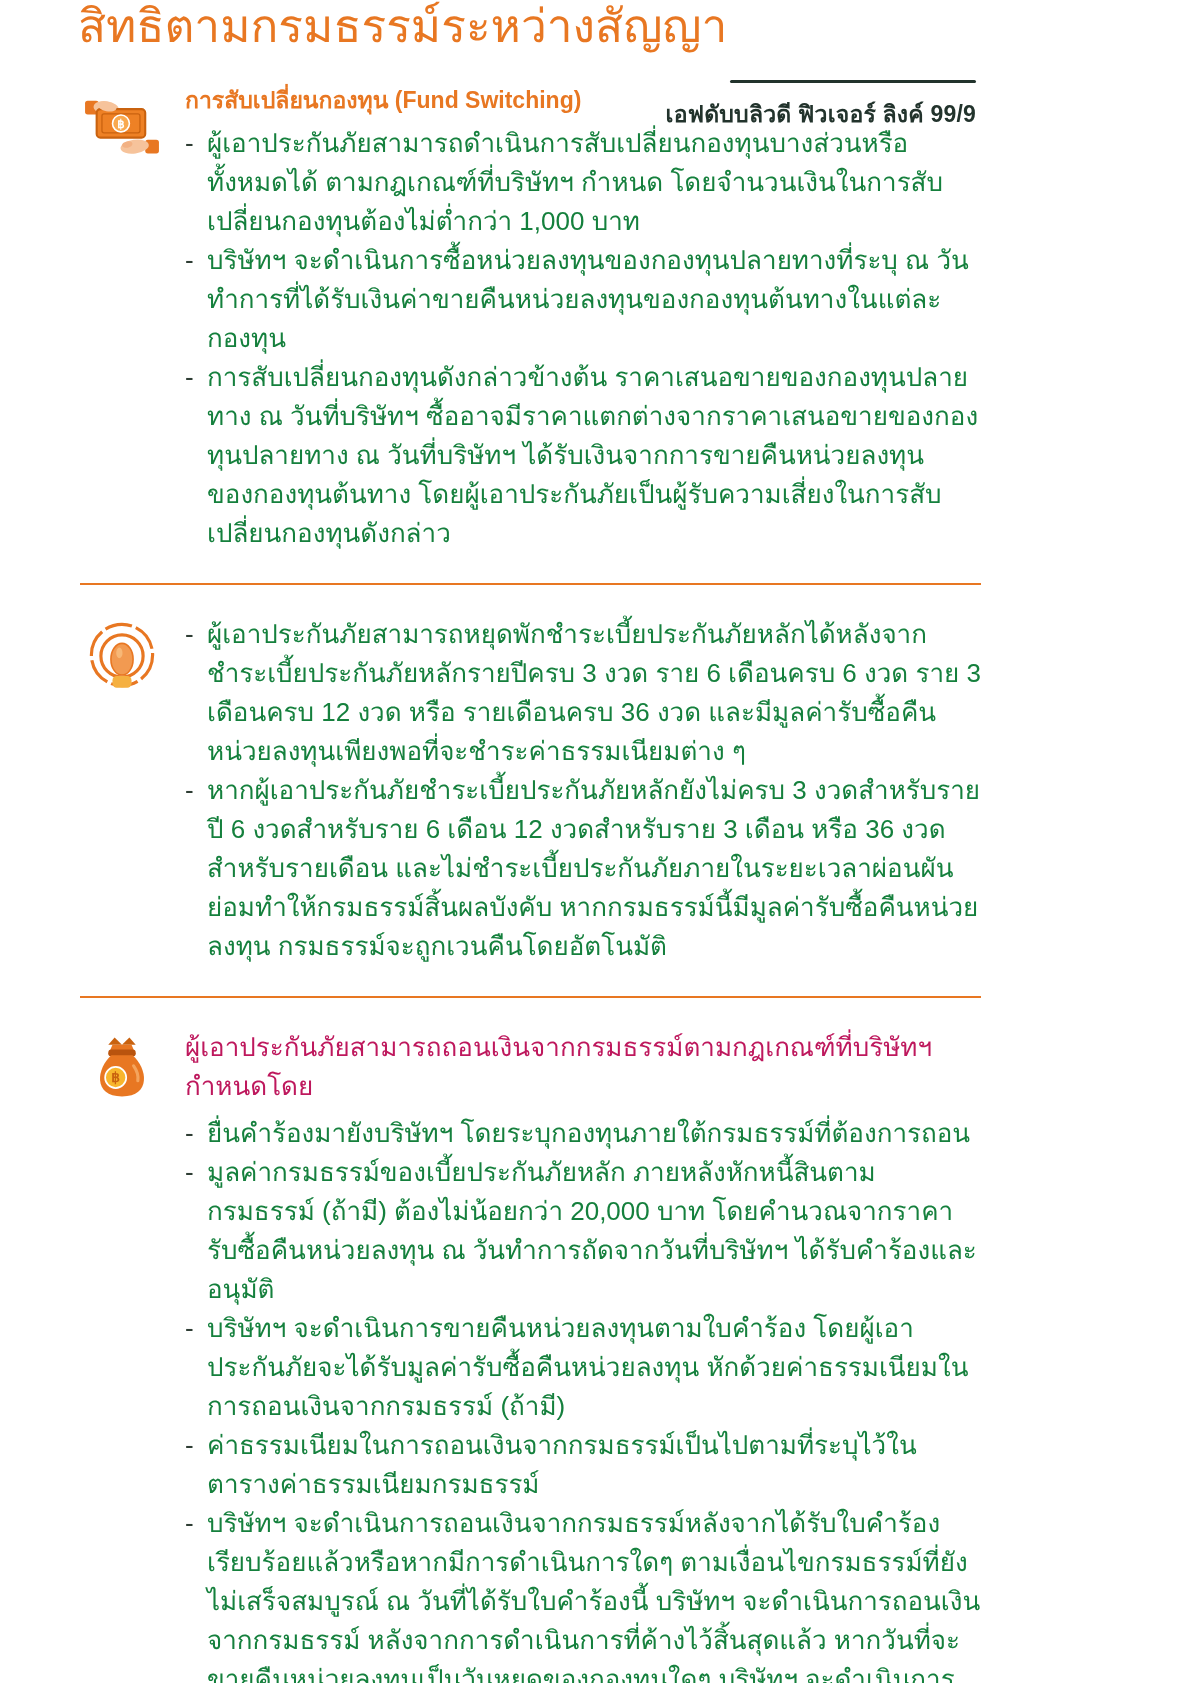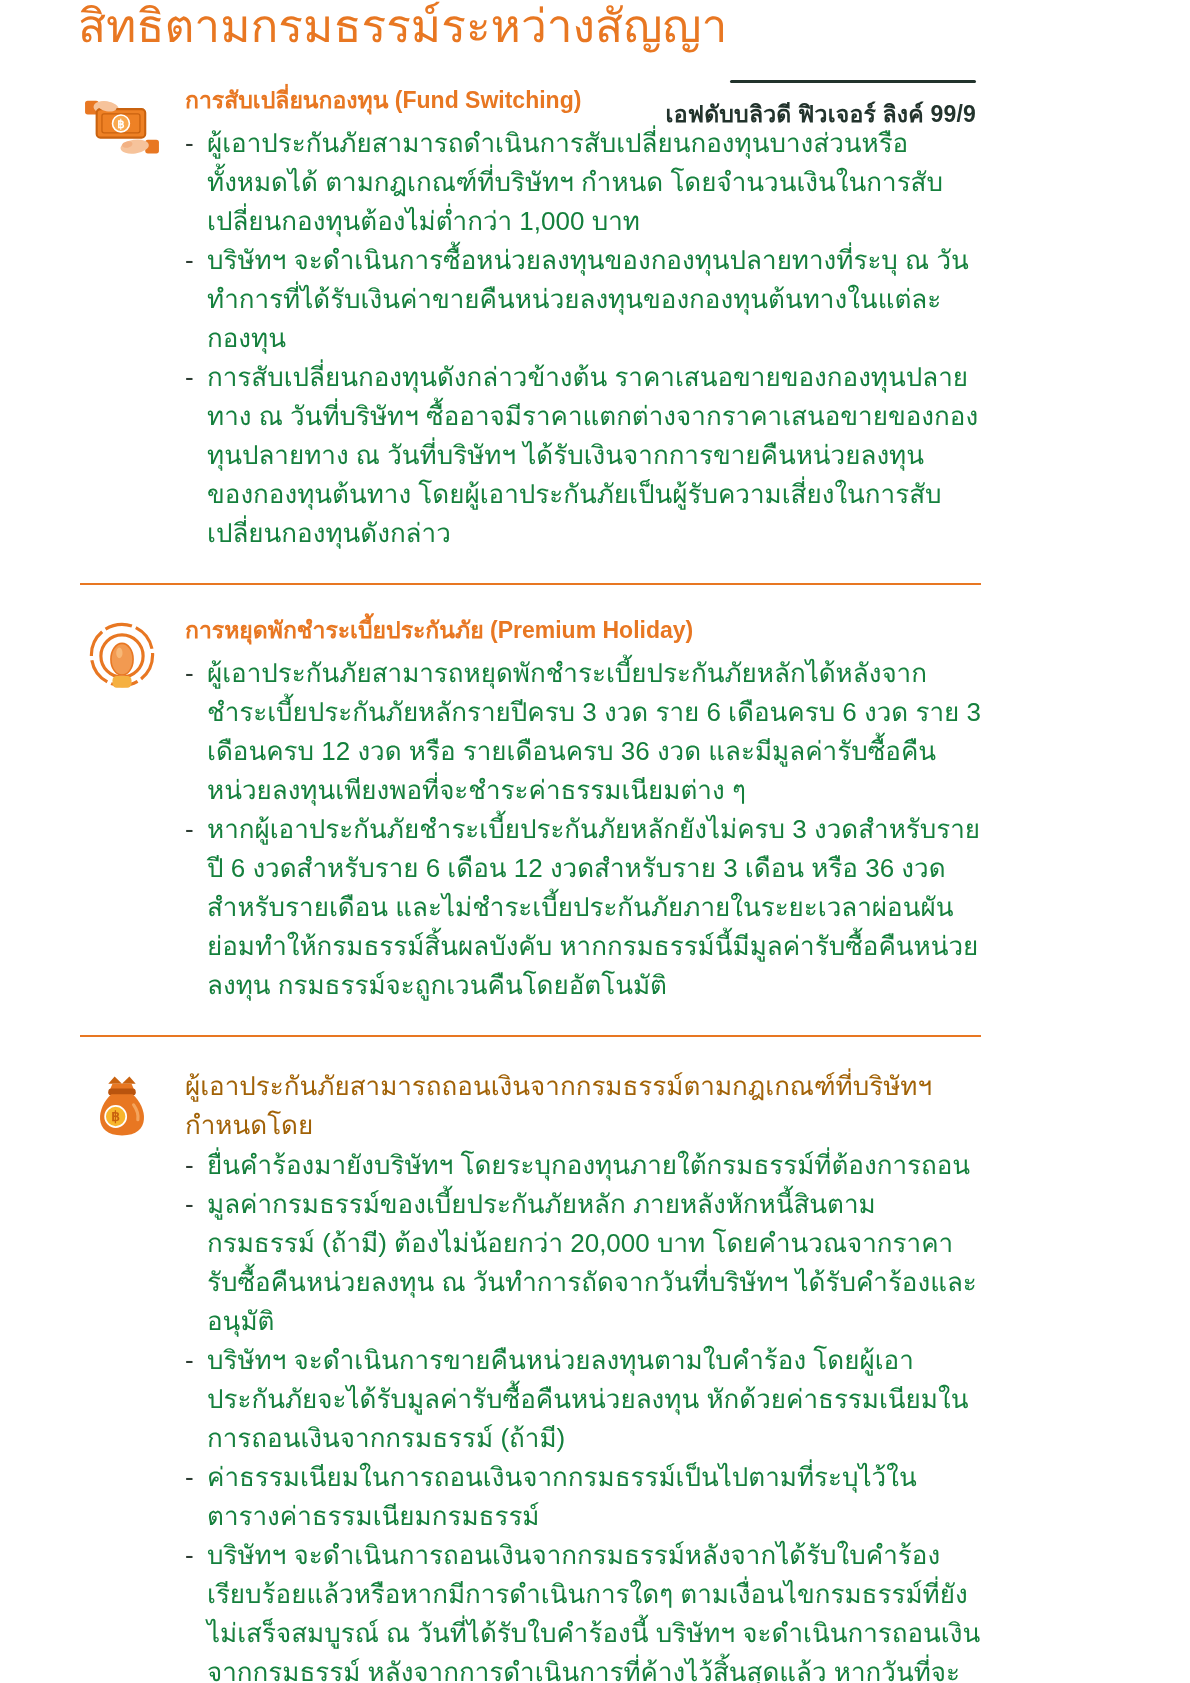--- a/index.html
+++ b/index.html
@@ -58,22 +58,22 @@
   .section-heading {
     font-size: 23px;
     font-weight: bold;
     color: #E87722;
     line-height: 1.35;
     margin-bottom: 8px;
   }
   .section-intro {
     font-size: 26px;
     line-height: 39px;
-    color: #a16207;
-    margin-bottom: 1px;
+    color: #be185d;
+    margin-bottom: 8px;
   }
 
   .bullet { display: flex; font-size: 26px; line-height: 39px; }
   .bullet .dash { flex: none; width: 22px; color: #2E3D34; }
   .bullet .bullet-text { flex: 1; color: #15803d; }
 
   .divider {
     border: none;
     border-top: 2.5px solid #E87722;
     margin: 30px 0 30px 2px;
@@ -131,21 +131,20 @@
       <div class="icon-col">
         <svg viewBox="0 0 72 72" aria-hidden="true">
           <circle cx="36" cy="36" r="29" fill="none" stroke="#E87722" stroke-width="3" stroke-dasharray="26 4"></circle>
           <circle cx="36" cy="37" r="20" fill="none" stroke="#E87722" stroke-width="3"></circle>
           <rect x="27" y="56" width="18" height="11" rx="4" fill="#F5B041"></rect>
           <ellipse cx="36" cy="40" rx="10.5" ry="15" fill="#F29A51" stroke="#E87722" stroke-width="1.5"></ellipse>
           <ellipse cx="33.5" cy="34" rx="3" ry="5" fill="#F7B877"></ellipse>
         </svg>
       </div>
       <div class="content-col">
-        <div class="section-heading">การหยุดพักชำระเบี้ยประกันภัย (Premium Holiday)</div>
         <div class="bullet">
           <span class="dash">-</span>
           <span class="bullet-text">ผู้เอาประกันภัยสามารถหยุดพักชำระเบี้ยประกันภัยหลักได้หลังจากชำระเบี้ยประกันภัยหลักรายปีครบ 3 งวด ราย 6 เดือนครบ 6 งวด ราย 3 เดือนครบ 12 งวด หรือ รายเดือนครบ 36 งวด และมีมูลค่ารับซื้อคืนหน่วยลงทุนเพียงพอที่จะชำระค่าธรรมเนียมต่าง ๆ</span>
         </div>
         <div class="bullet">
           <span class="dash">-</span>
           <span class="bullet-text">หากผู้เอาประกันภัยชำระเบี้ยประกันภัยหลักยังไม่ครบ 3 งวดสำหรับรายปี 6 งวดสำหรับราย 6 เดือน 12 งวดสำหรับราย 3 เดือน หรือ 36 งวดสำหรับรายเดือน และไม่ชำระเบี้ยประกันภัยภายในระยะเวลาผ่อนผันย่อมทำให้กรมธรรม์สิ้นผลบังคับ หากกรมธรรม์นี้มีมูลค่ารับซื้อคืนหน่วยลงทุน กรมธรรม์จะถูกเวนคืนโดยอัตโนมัติ</span>
         </div>
       </div>
     </div>

